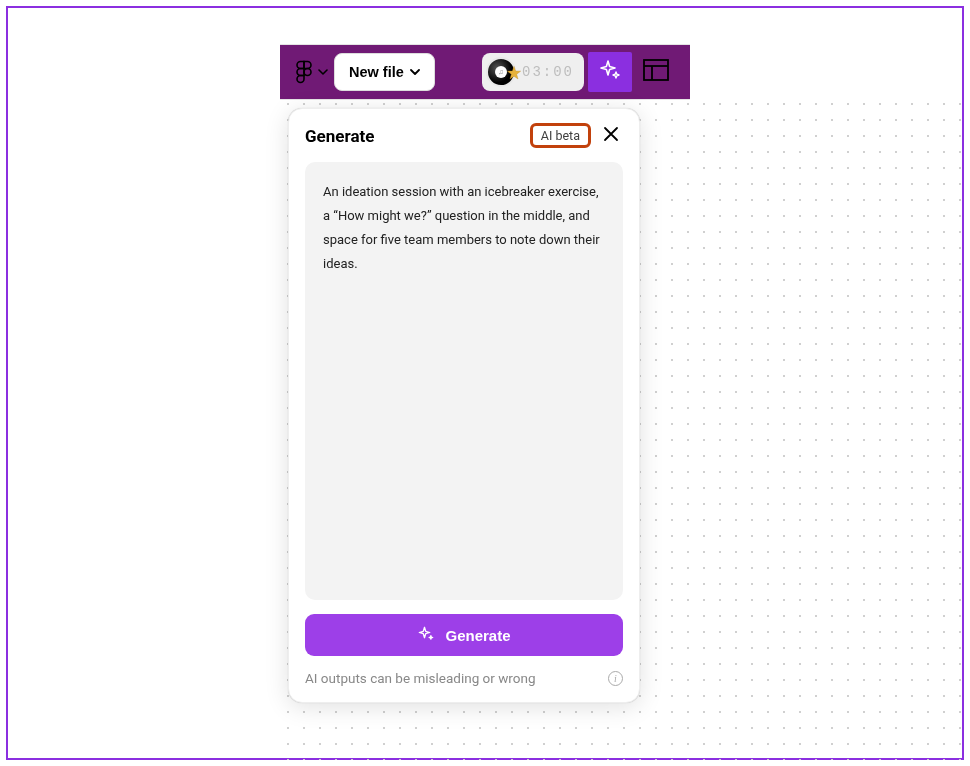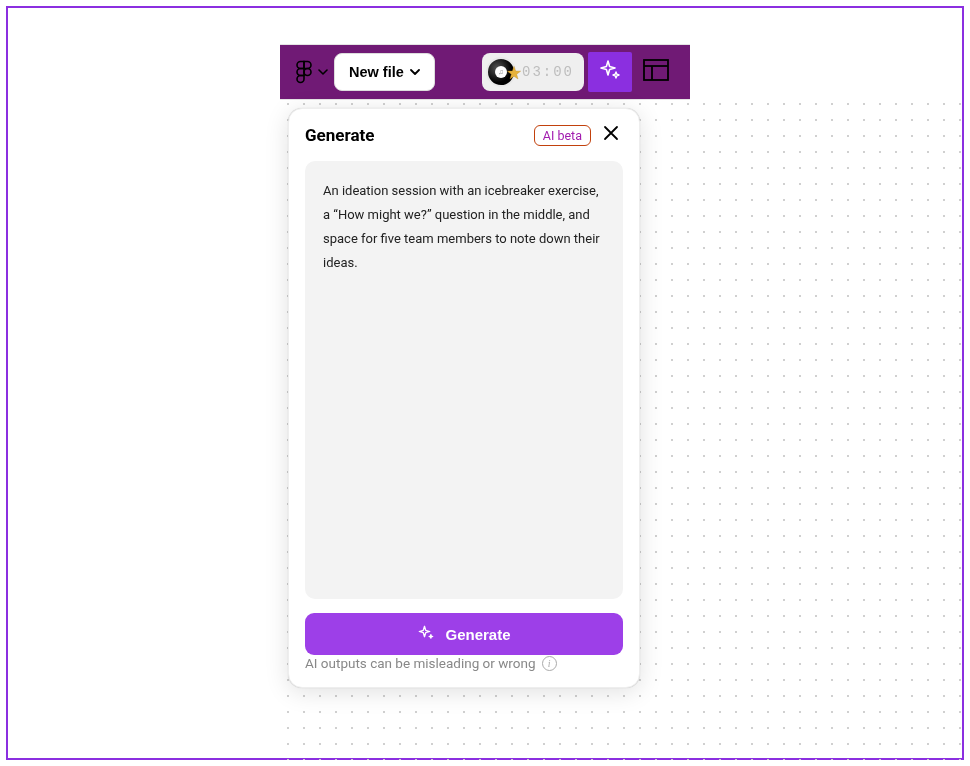--- a/index.html
+++ b/index.html
@@ -147,22 +147,22 @@
       gap: 8px;
       margin-bottom: 14px;
     }
     .panel-title {
       font-weight: 700;
       font-size: 17px;
       flex: 1;
     }
     .beta-badge {
       font-size: 12.5px;
-      color: #a21caf;
-      border: 1px solid #c2410c;
+      color: #404040;
+      border: 3px solid #c2410c;
       border-radius: 6px;
       padding: 2px 8px;
       background:#fff;
     }
     .close-btn {
       width: 24px; height: 24px;
       display: flex;
       align-items: center;
       justify-content: center;
       cursor: pointer;
@@ -186,25 +186,27 @@
       border-radius: 9px;
       font-weight: 600;
       font-size: 15px;
       display: flex;
       align-items: center;
       justify-content: center;
       gap: 10px;
       cursor: pointer;
     }
     .disclaimer {
+      margin-top: 14px;
       font-size: 13.5px;
       color: #888;
       display: flex;
       align-items: center;
       gap: 6px;
+      justify-content: space-between;
     }
     .info-circle {
       width: 15px; height: 15px;
       border: 1.3px solid #aaa;
       border-radius: 50%;
       display: flex;
       align-items: center;
       justify-content: center;
       font-size: 10px;
       color: #aaa;

